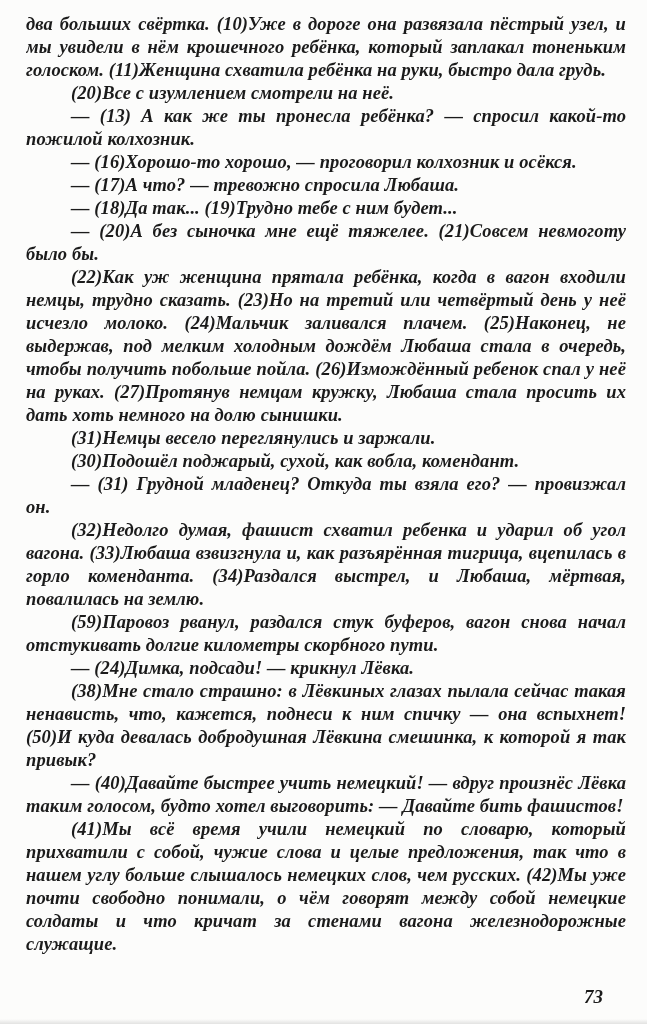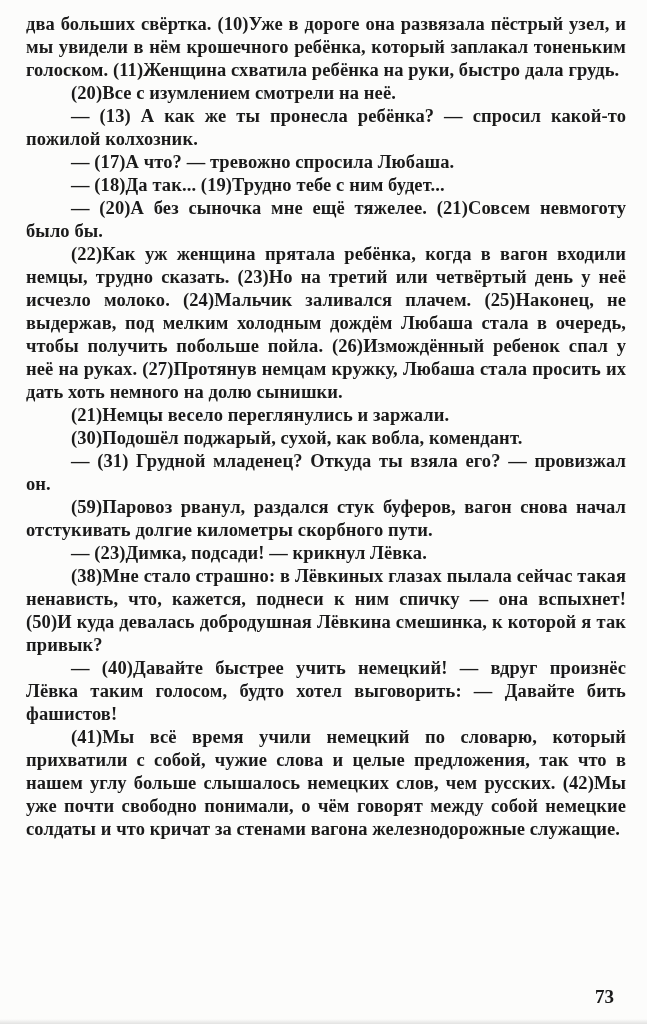--- a/index.html
+++ b/index.html
@@ -8,20 +8,21 @@
     background: #ffffff;
   }
   .page {
     position: relative;
     width: 647px;
     height: 1024px;
     background: #fcfcfb;
     overflow: hidden;
     font-family: "Liberation Serif", "DejaVu Serif", serif;
     color: #1b1b1b;
+    font-style: italic;
   }
   .text-block {
     position: absolute;
     top: 13px;
     left: 26px;
     right: 21px;
     max-height: 975px;
     overflow: hidden;
     font-size: 18.5px;
     font-weight: bold;
@@ -32,21 +33,21 @@
   .text-block p {
     margin: 0;
     padding: 0;
     text-indent: 45px;
   }
   .text-block p.noindent {
     text-indent: 0;
   }
   .page-number {
     position: absolute;
-    right: 33px;
+    right: 44px;
     bottom: 16px;
     font-size: 19px;
     font-weight: bold;
     color: #1b1b1b;
     margin-left: 46px;
   }
   .scan-edge {
     position: absolute;
     left: 0;
     right: 0;
@@ -57,28 +58,30 @@
   }
 </style>
 </head>
 <body>
 
 <div class="page">
   <div class="text-block">
       <p class="para noindent">два больших свёртка. (10)Уже в дороге она развязала пёстрый узел, и мы увидели в нём крошечного ребёнка, который заплакал тоненьким голоском. (11)Женщина схватила ребёнка на руки, быстро дала грудь.</p>
       <p class="para">(20)Все с изумлением смотрели на неё.</p>
       <p class="para">— (13) А как же ты пронесла ребёнка? — спросил какой-то пожилой колхозник.</p>
+      <p class="para">— (16)Хорошо-то хорошо, — проговорил колхозник и осёкся.</p>
       <p class="para">— (17)А что? — тревожно спросила Любаша.</p>
       <p class="para">— (18)Да так... (19)Трудно тебе с ним будет...</p>
       <p class="para">— (20)А без сыночка мне ещё тяжелее. (21)Совсем невмоготу было бы.</p>
       <p class="para">(22)Как уж женщина прятала ребёнка, когда в вагон входили немцы, трудно сказать. (23)Но на третий или четвёртый день у неё исчезло молоко. (24)Мальчик заливался плачем. (25)Наконец, не выдержав, под мелким холодным дождём Любаша стала в очередь, чтобы получить побольше пойла. (26)Измождённый ребенок спал у неё на руках. (27)Протянув немцам кружку, Любаша стала просить их дать хоть немного на долю сынишки.</p>
-      <p class="para">(21)Немцы весело переглянулись и заржали.</p>
+      <p class="para">(31)Немцы весело переглянулись и заржали.</p>
       <p class="para">(30)Подошёл поджарый, сухой, как вобла, комендант.</p>
       <p class="para">— (31) Грудной младенец? Откуда ты взяла его? — провизжал он.</p>
+      <p class="para">(32)Недолго думая, фашист схватил ребенка и ударил об угол вагона. (33)Любаша взвизгнула и, как разъярённая тигрица, вцепилась в горло коменданта. (34)Раздался выстрел, и Любаша, мёртвая, повалилась на землю.</p>
       <p class="para">(59)Паровоз рванул, раздался стук буферов, вагон снова начал отстукивать долгие километры скорбного пути.</p>
-      <p class="para">— (23)Димка, подсади! — крикнул Лёвка.</p>
+      <p class="para">— (24)Димка, подсади! — крикнул Лёвка.</p>
       <p class="para">(38)Мне стало страшно: в Лёвкиных глазах пылала сейчас такая ненависть, что, кажется, поднеси к ним спичку — она вспыхнет! (50)И куда девалась добродушная Лёвкина смешинка, к которой я так привык?</p>
       <p class="para">— (40)Давайте быстрее учить немецкий! — вдруг произнёс Лёвка таким голосом, будто хотел выговорить: — Давайте бить фашистов!</p>
       <p class="para">(41)Мы всё время учили немецкий по словарю, который прихватили с собой, чужие слова и целые предложения, так что в нашем углу больше слышалось немецких слов, чем русских. (42)Мы уже почти свободно понимали, о чём говорят между собой немецкие солдаты и что кричат за стенами вагона железнодорожные служащие.</p>
     </div>
   <span class="page-number">73</span>
   <div class="scan-edge"></div>
 </div>
 
 </body></html>

